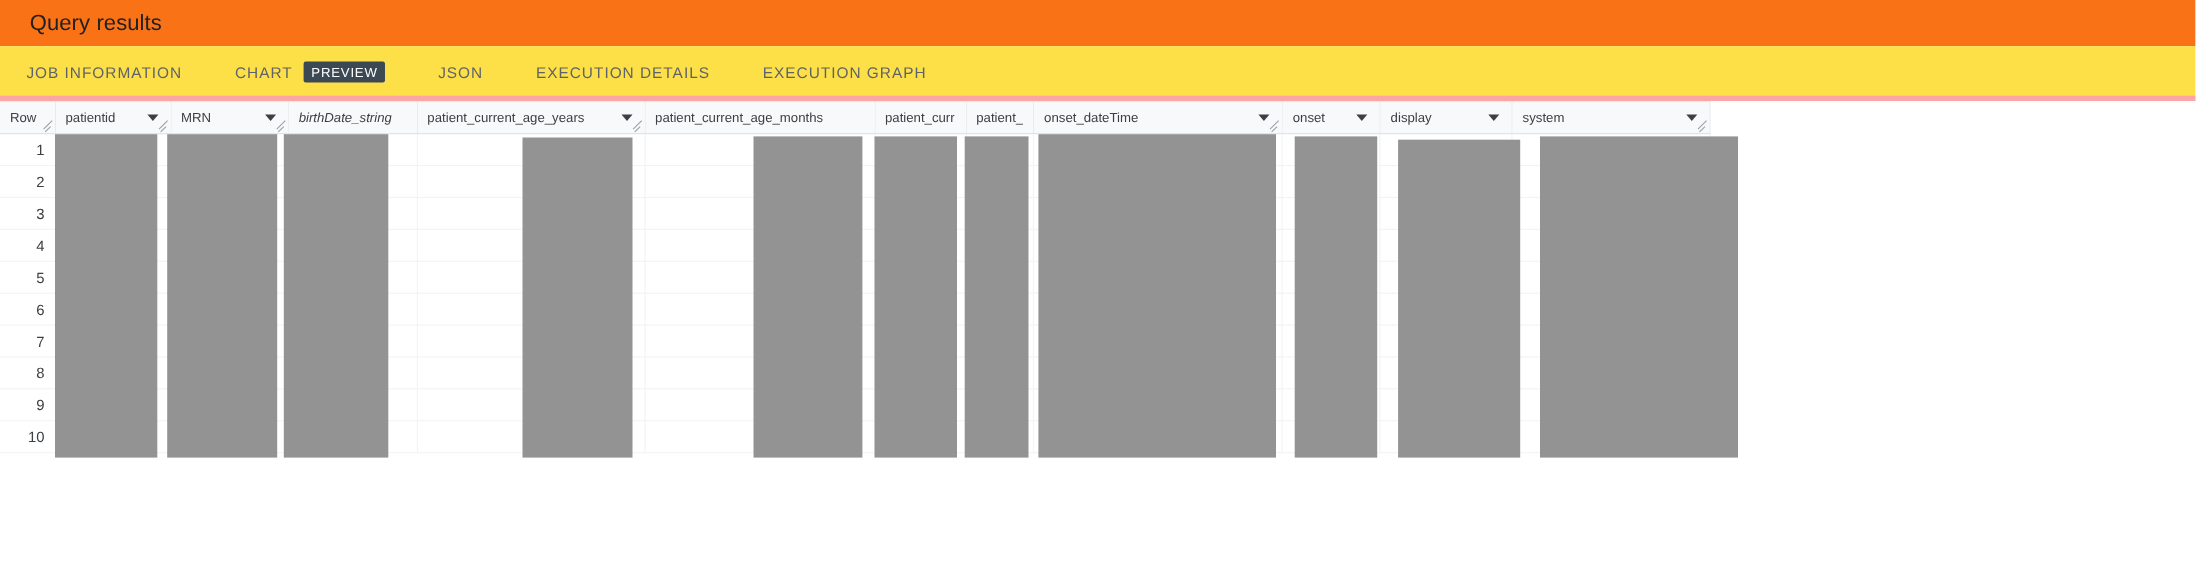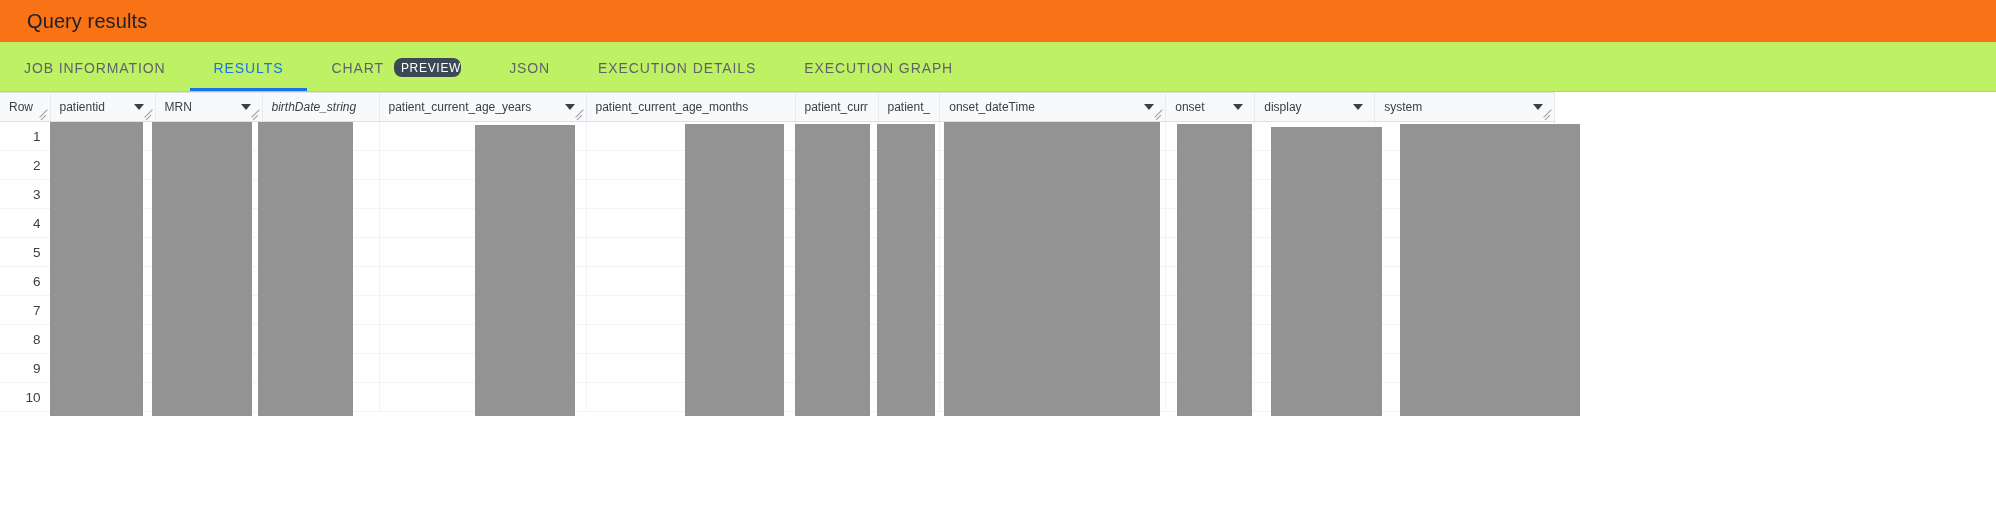--- a/index.html
+++ b/index.html
@@ -23,23 +23,22 @@
   .title-text {
     font-size: 20px;
     color: #202124;
     letter-spacing: 0.1px;
   }
 
   
   .tab-bar {
     height: 50px;
     display: flex;
-    align-items: flex-end;
-    border-bottom: 1px solid #fca5a5;
-    background: #bef264;
+    border-bottom: 5px solid #fca5a5;
+    background: #fde047;
     padding-left: 0px;
     position: relative;
   }
   .tab {
     height: 47px;
     display: flex;
     align-items: center;
     justify-content: center;
     gap: 10px;
     padding: 0 24px;
@@ -57,22 +56,22 @@
     position: absolute;
     left: 0; right: 0; bottom: 0;
     height: 3px;
     background: #1a73e8;
   }
   .preview-badge {
     background: #3c4853;
     color: #ffffff;
     font-size: 12px;
     letter-spacing: 0.7px;
-    padding: 4px 0 3px 7px;
-    border-radius: 8px;
+    padding: 4px 7px 3px 7px;
+    border-radius: 2px;
     line-height: 1;
   }
 
   
   .table-wrap {
     position: relative;
     width: 1996px;
     height: 438px;
     overflow: hidden;
     background: #ffffff;
@@ -176,23 +175,20 @@
 <body>
 
 <div class="title-bar">
   <span class="title-text">Query results</span>
 </div>
 
 <div class="tab-bar" id="tab-bar">
     <div class="tab">
       <span>JOB INFORMATION</span>
     </div>
-    <div class="tab active">
-      <span>RESULTS</span>
-    </div>
     <div class="tab">
       <span>CHART</span>
       <span class="preview-badge">PREVIEW</span>
     </div>
     <div class="tab">
       <span>JSON</span>
     </div>
     <div class="tab">
       <span>EXECUTION DETAILS</span>
     </div>

